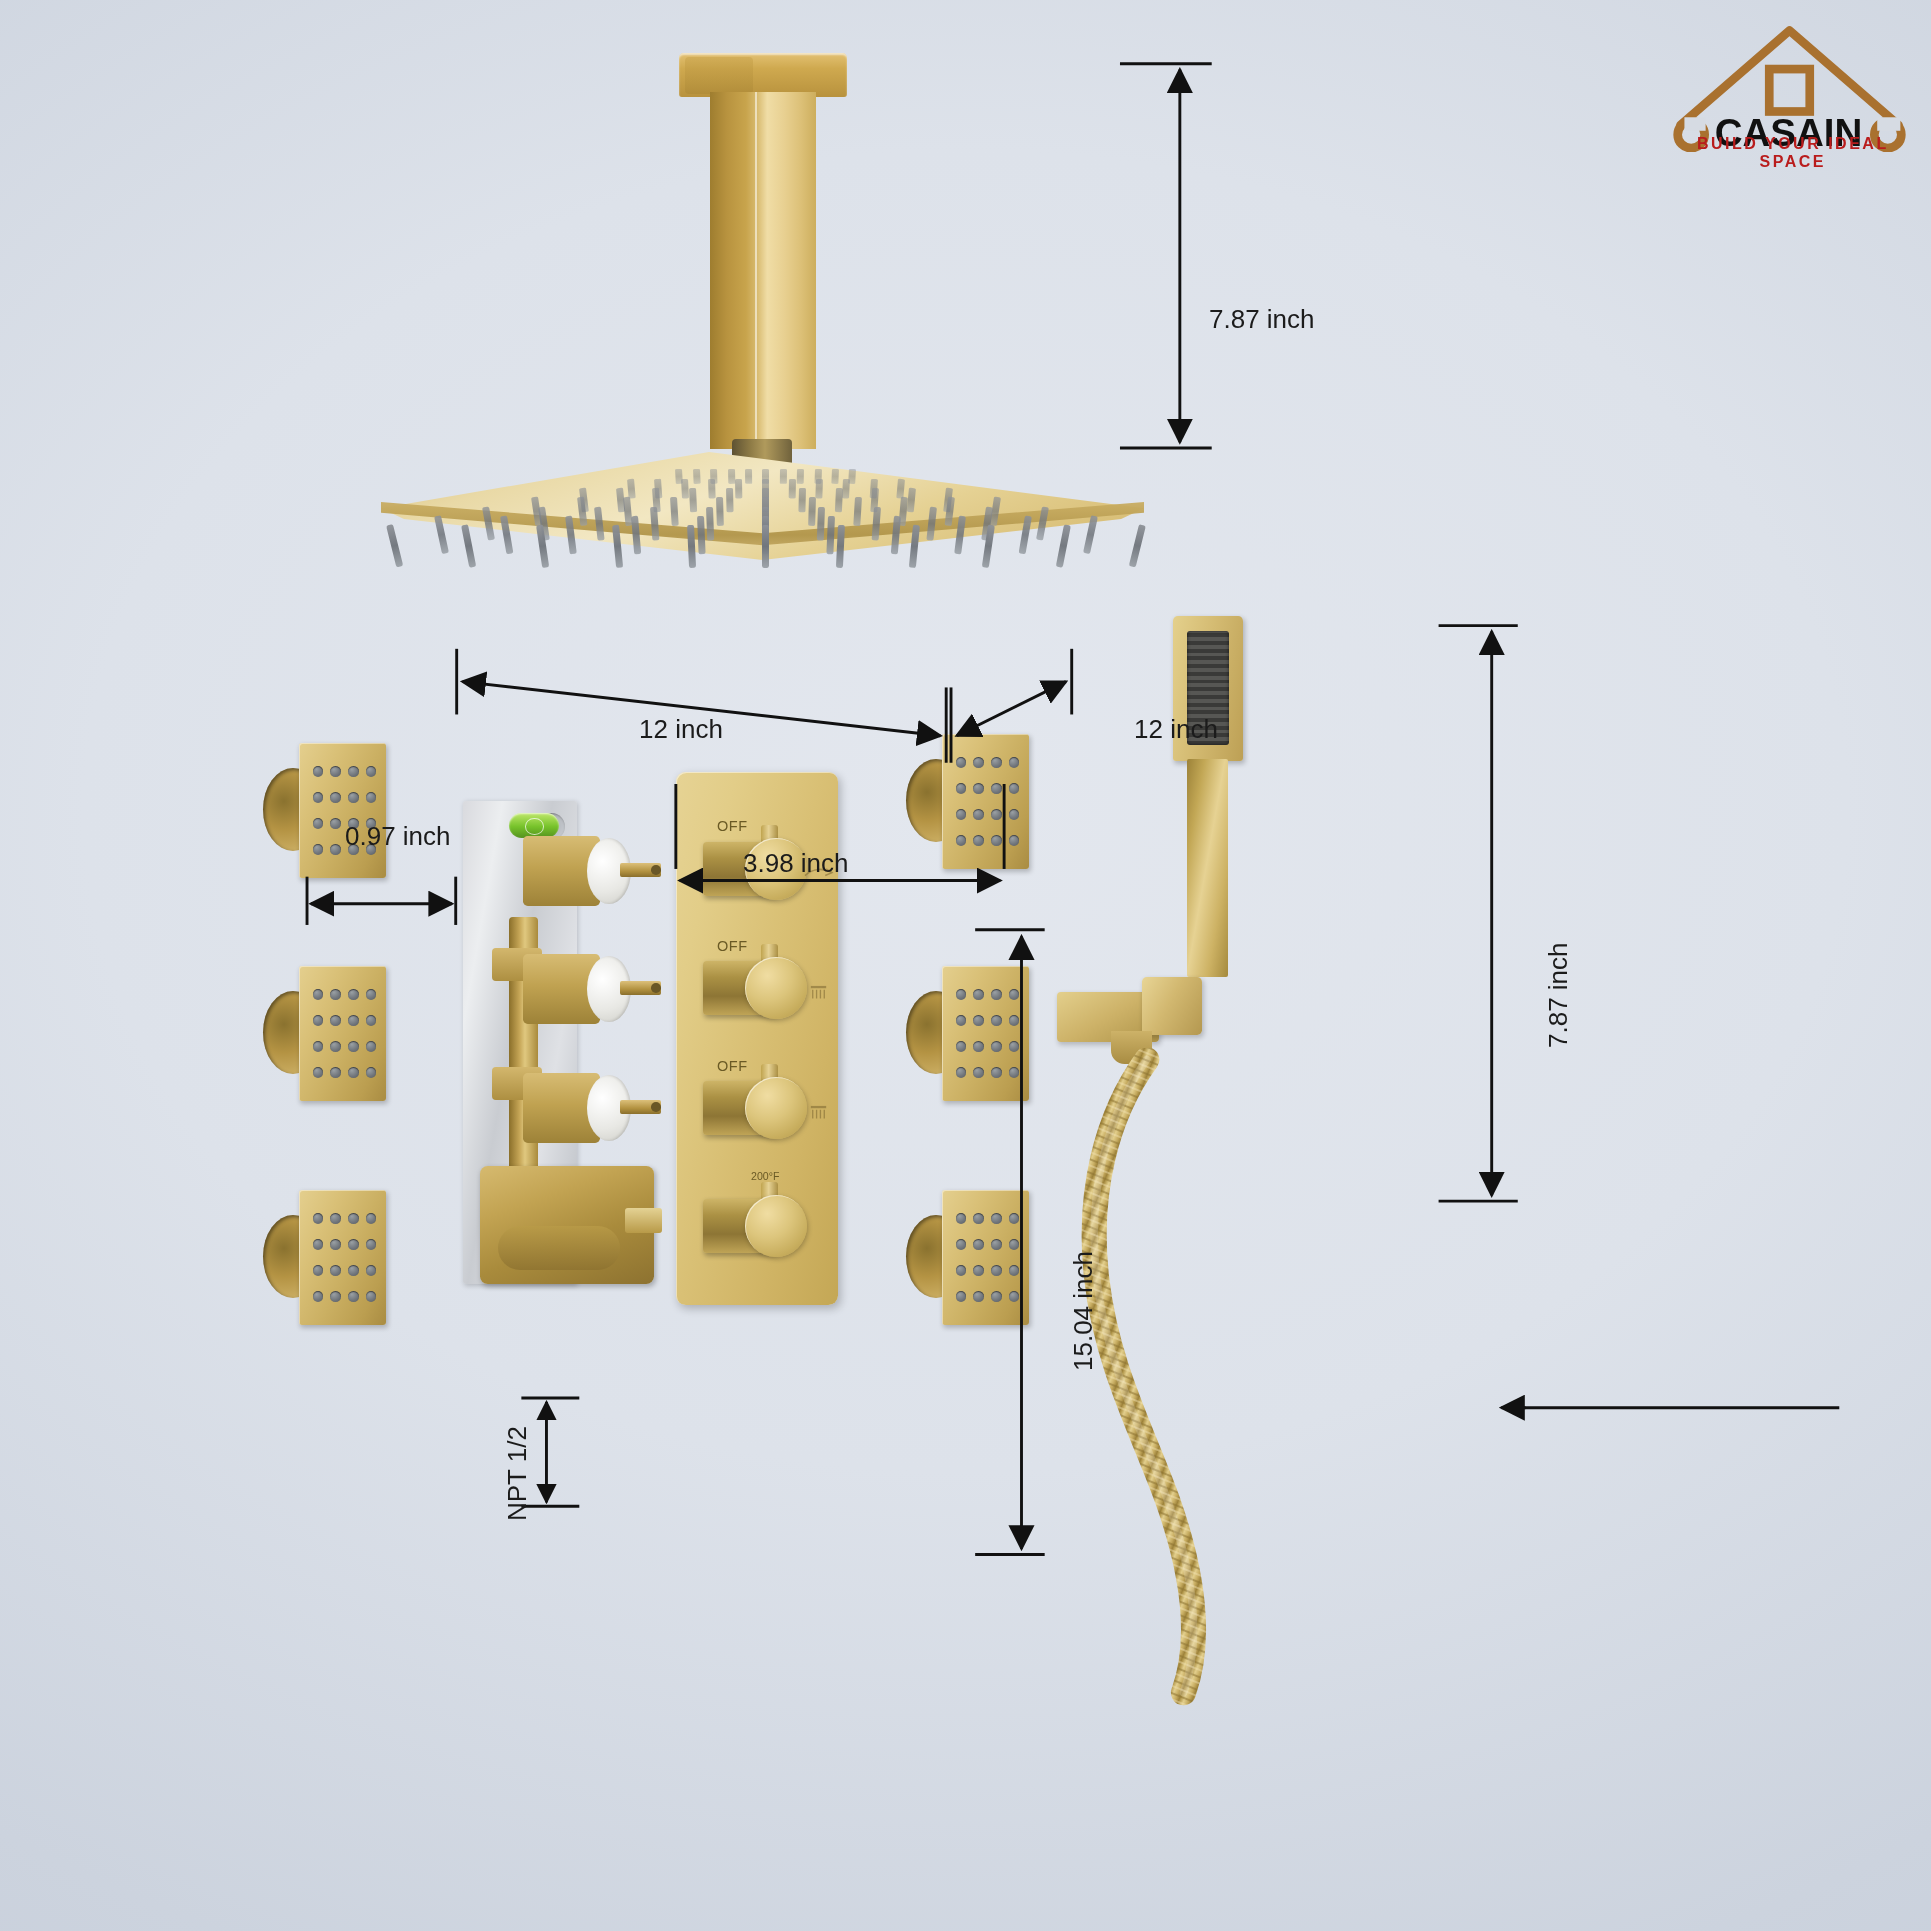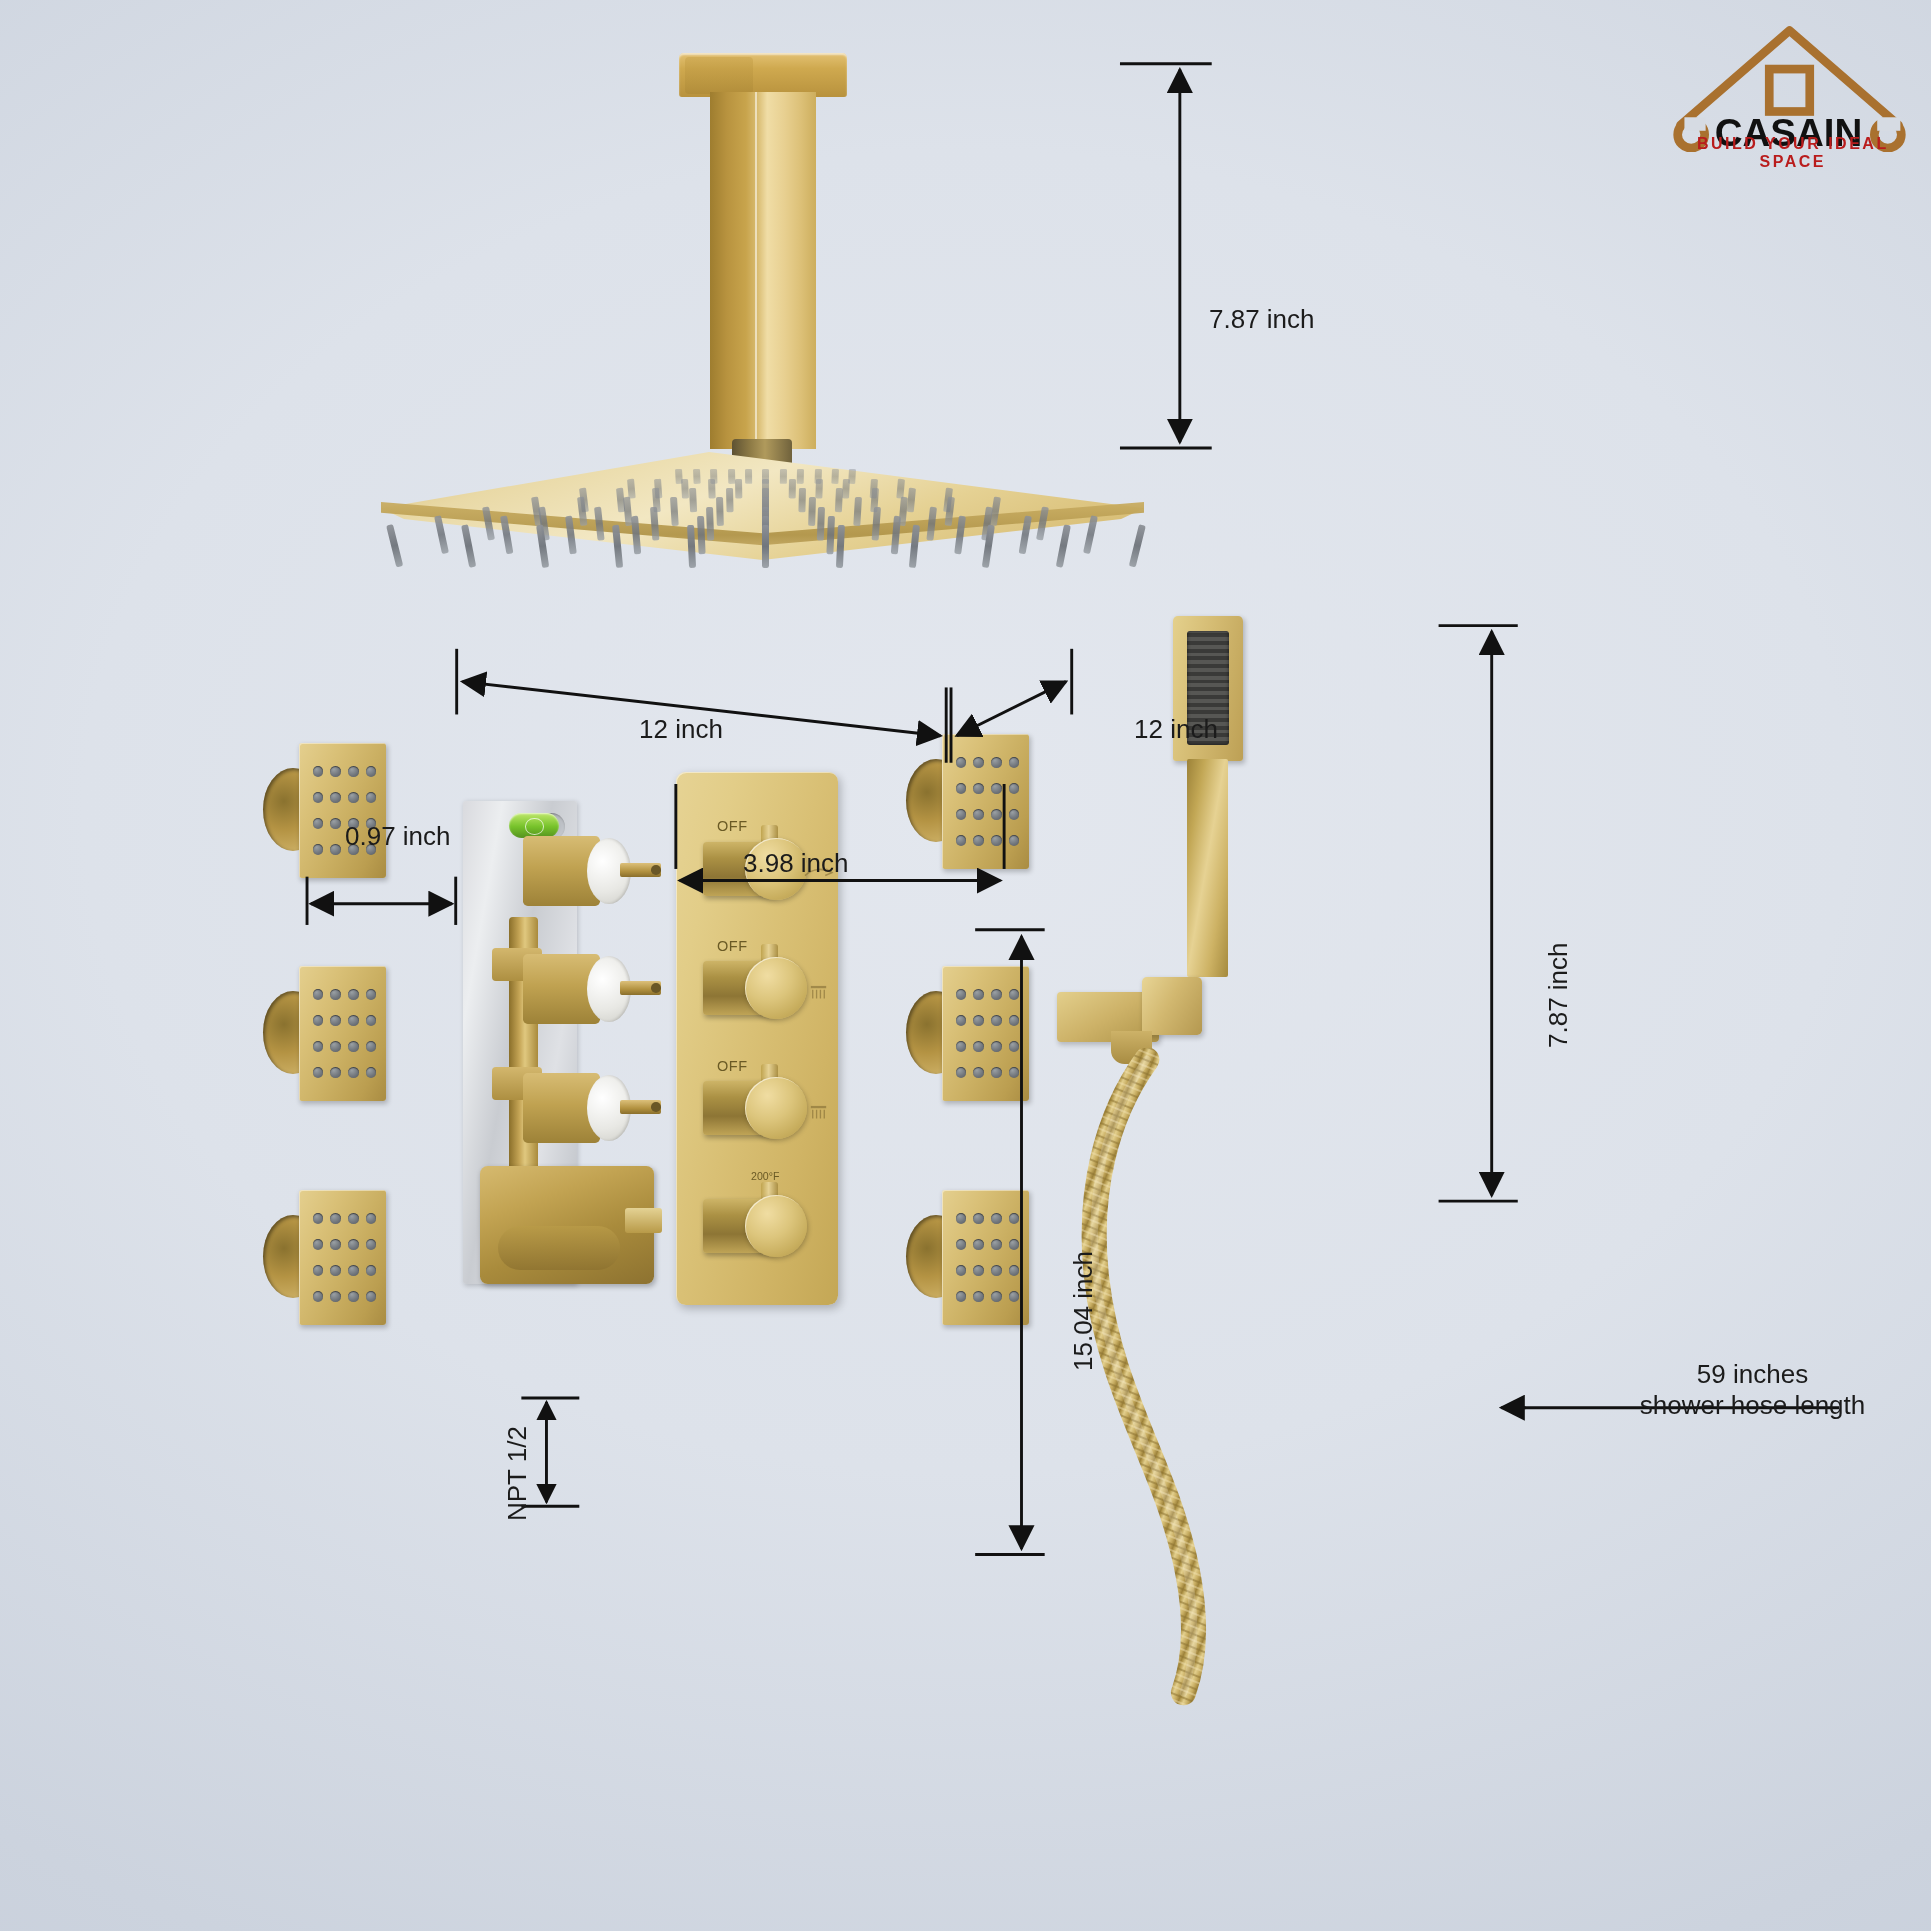--- a/index.html
+++ b/index.html
@@ -665,19 +665,15 @@
   <div class="abs dimtxt" style="left:345px;top:821px;">0.97 inch</div>
 
   <div class="abs dimtxt" style="left:743px;top:848px;">3.98 inch</div>
 
   <div class="abs dimtxt rot90" style="left:1068px;top:1371px;">15.04 inch</div>
 
   <div class="abs dimtxt rot90" style="left:502px;top:1521px;">NPT 1/2</div>
 
   <div class="abs dimtxt rot90" style="left:1543px;top:1048px;">7.87 inch</div>
 
-  <div class="abs" style="left:1593px;top:1359px;text-align:center;width:319px;">
-    <div class="dimtxt">59 inches</div>
-    <div class="dimtxt">shower hose length</div>
-  </div>
 
 </div>
 
 
 </body></html>

